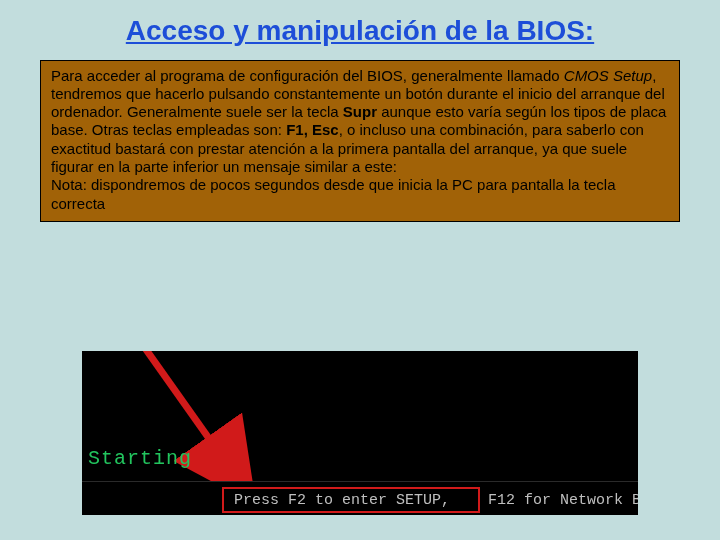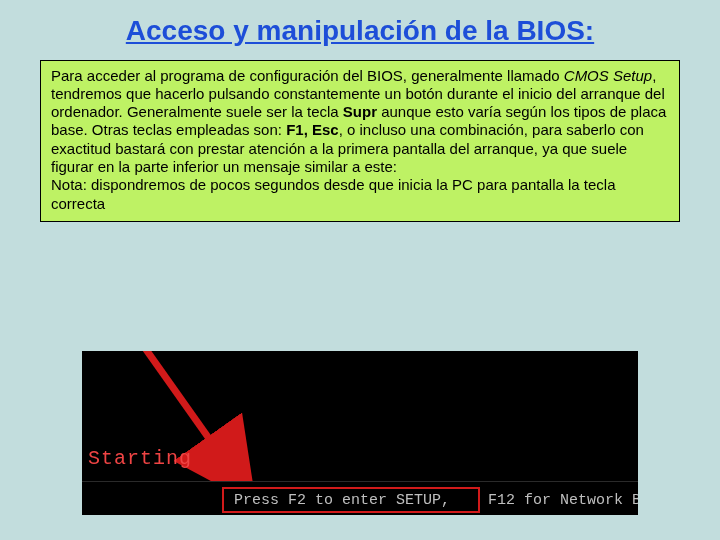--- a/index.html
+++ b/index.html
@@ -14,21 +14,21 @@
     text-align: center;
     font-size: 28px;
     font-weight: bold;
     text-decoration: underline;
     color: #1d4ed8;
     line-height: 1.2;
     margin: 4px 0 12px 0;
   }
   .content-box {
     border: 1.5px solid #000;
-    background: #bef264;
+    background: #a16207;
     padding: 6px 10px 8px 10px;
     font-size: 15px;
     color: #000;
     line-height: 1.22;
   }
   .content-box p { margin: 0; }
   .para { text-indent: 0; margin-bottom: 2px; margin-left: 10px;}
   .italic { font-style: italic; }
   .bold { font-weight: bold; }
   .figure {
@@ -40,21 +40,21 @@
     background: #000;
     overflow: hidden;
   }
   .starting {
     position: absolute;
     left: 6px;
     top: 96px;
     font-family: "Courier New", monospace;
     font-size: 20px;
     letter-spacing: 1px;
-    color: #ef4444;
+    color: #22c55e;
   }
   .footer-bar {
     position: absolute;
     left: 0;
     right: 0;
     bottom: 0;
     height: 34px;
     background: #000;
     border-top: 1px solid #2a2a2a;
   }

